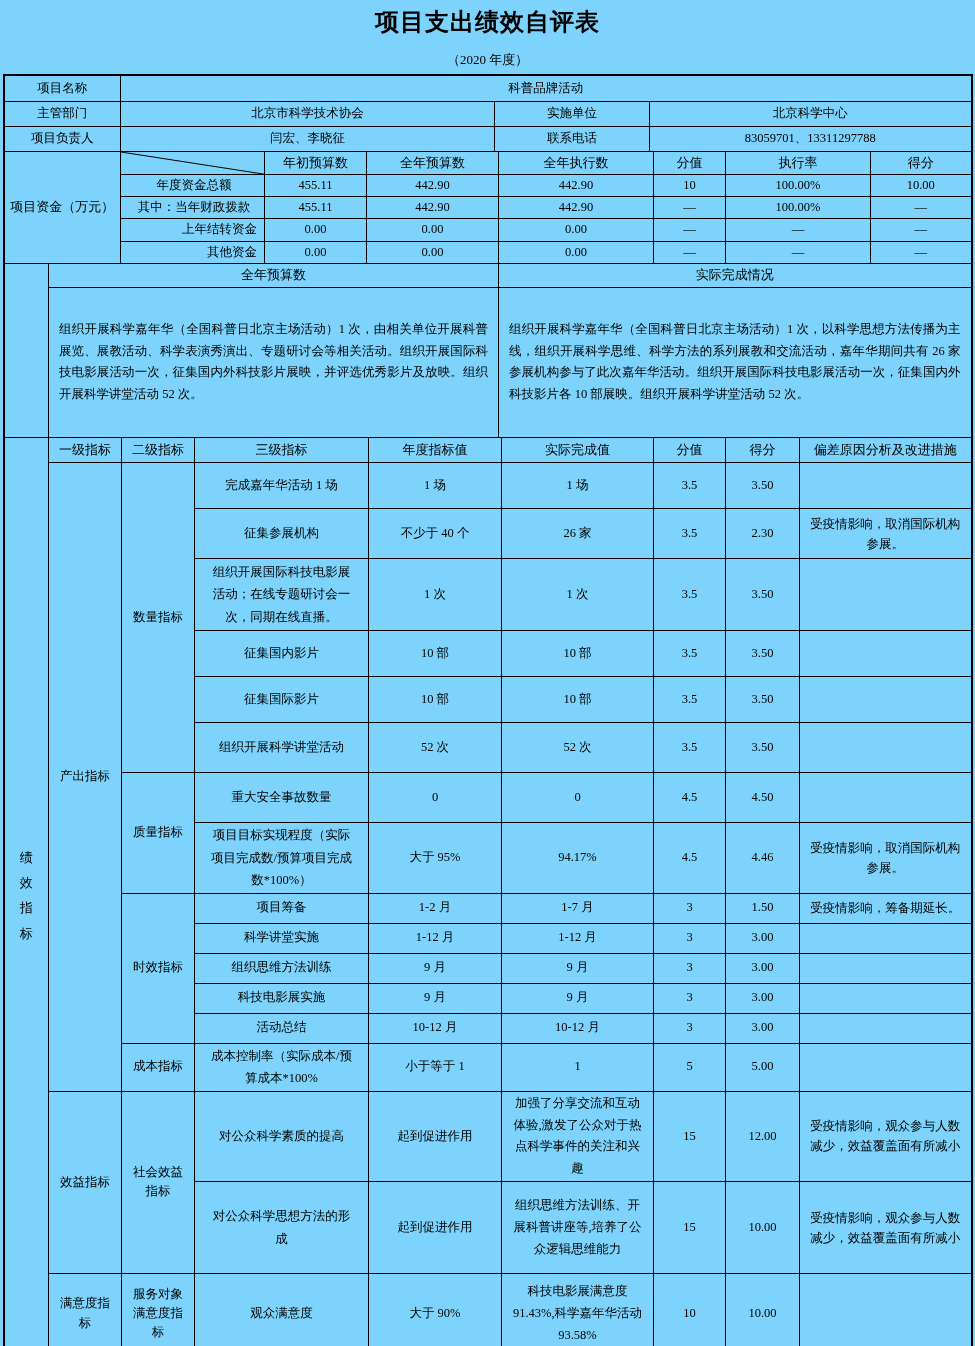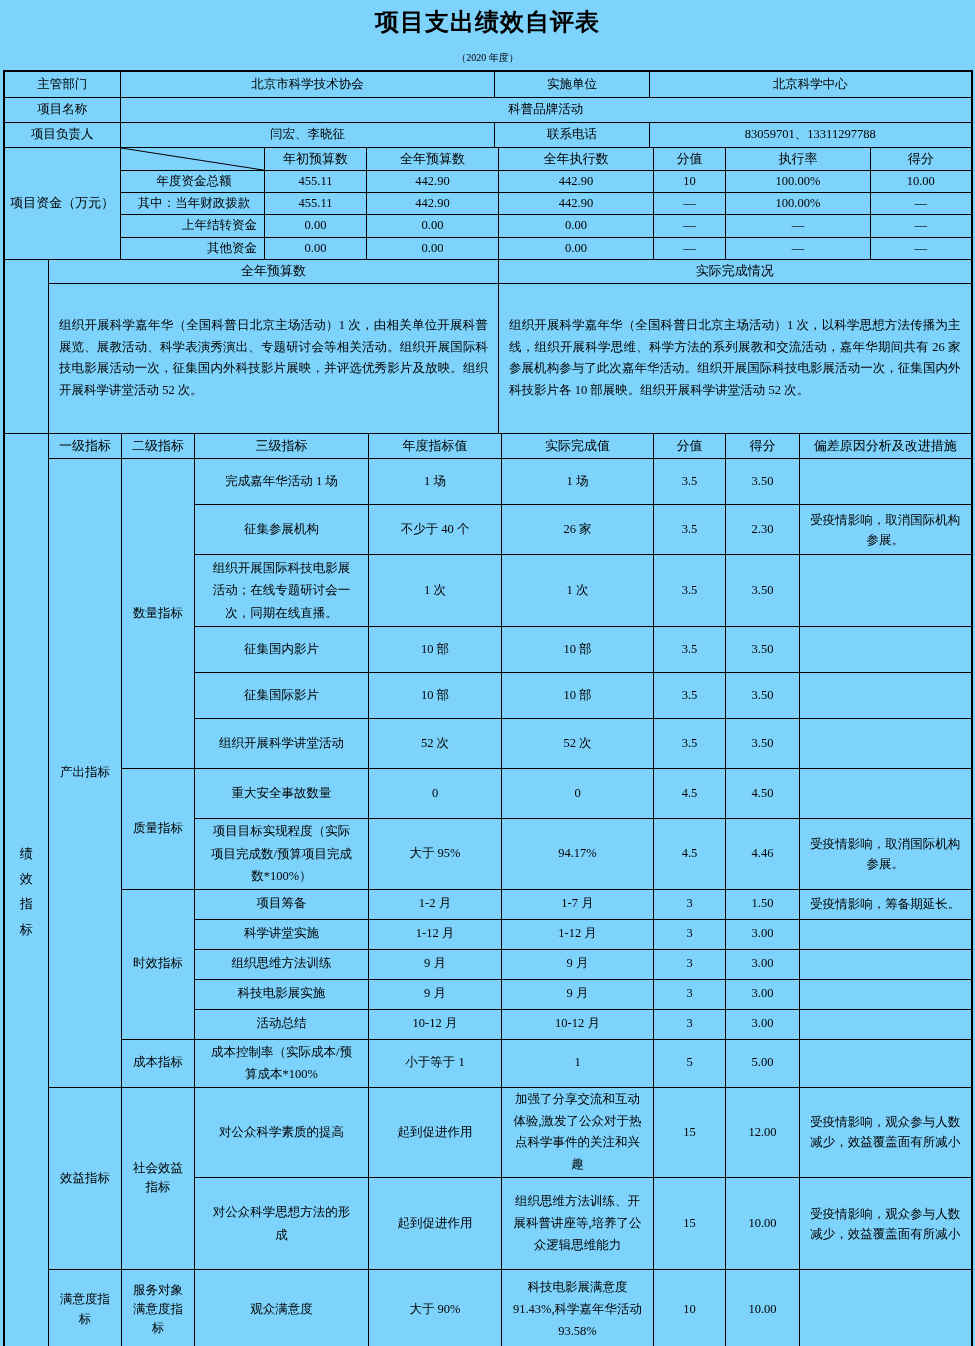--- a/index.html
+++ b/index.html
@@ -1,19 +1,19 @@
 <!DOCTYPE html>
 <html><head>
 <meta charset="utf-8">
 <style>
   html,body { margin:0; padding:0; background:#fff; color:#000;
     font-family:"Liberation Serif","DejaVu Serif",serif; }
   .sheet { width:975px; height:1346px; background:#7dd3fc; overflow:hidden; }
   .title { text-align:center; font-size:24px; font-weight:bold; margin:6px 0 2px 0; letter-spacing:1px; }
-  .subtitle { text-align:center; font-size:10px; margin:13px 0 5px 0; }
+  .subtitle { text-align:center; font-size:13px; margin:13px 0 5px 0; }
   .tbl-wrap { width:966px; margin:0 auto; border:2px solid #000; }
   table { border-collapse:collapse; table-layout:fixed; width:966px; font-size:12.5px; }
   td { border-right:1px solid #000; border-bottom:1px solid #000;
        text-align:center; vertical-align:middle; padding:1px 4px;
        line-height:1.55; overflow:hidden; word-break:break-word; }
   td:last-child { border-right:none; }
   td.left  { text-align:center;  padding-left:7px; }
   td.right { text-align:right; padding-right:7px; }
   td.goaltext { text-align:justify; padding:4px 10px; line-height:1.72; }
   td.pad8  { padding:1px 8px; }
@@ -39,28 +39,28 @@
 
     <table>
       <colgroup>
           <col style="width:116px">
           <col style="width:374px">
           <col style="width:155px">
           <col style="width:321px">
         </colgroup>
       <tbody>
           <tr style="height:25px">
+        <td>项目名称</td>
+        <td colspan="3">科普品牌活动</td>
+      </tr>
+      <tr style="height:25px">
         <td>主管部门</td>
         <td>北京市科学技术协会</td>
         <td>实施单位</td>
         <td>北京科学中心</td>
-      </tr>
-      <tr style="height:25px">
-        <td>项目名称</td>
-        <td colspan="3">科普品牌活动</td>
       </tr>
       <tr style="height:25px">
         <td>项目负责人</td>
         <td>闫宏、李晓征</td>
         <td>联系电话</td>
         <td>83059701、13311297788</td>
       </tr>
     </tbody>
       </table>
 

